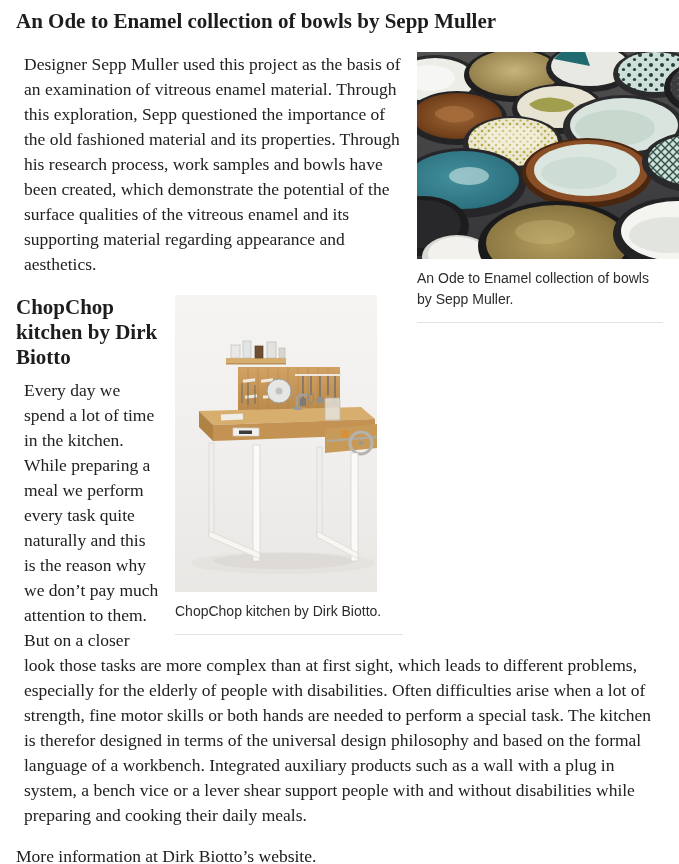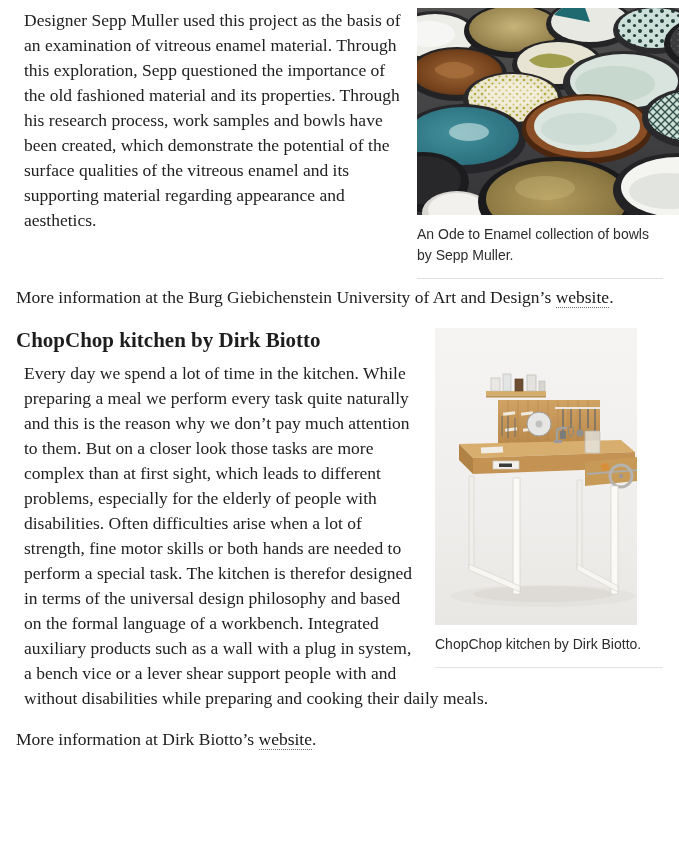--- a/index.html
+++ b/index.html
@@ -48,20 +48,21 @@
     border-bottom: 1px dotted #6f6f6f;
     cursor: pointer;
   }
 </style>
 </head>
 <body>
 
 <div class="page">
 
   <section>
+    <h2 class="heading heading-first">An Ode to Enamel collection of bowls by Sepp Muller</h2>
 
     <div>
       <figure class="photo photo-bowls">
         <svg width="302" height="207" viewBox="0 0 302 207" role="img">
           <defs>
             <linearGradient id="bgG" x1="0" y1="0" x2="0" y2="1">
               <stop offset="0" stop-color="#525150"></stop>
               <stop offset="0.55" stop-color="#424143"></stop>
               <stop offset="1" stop-color="#343436"></stop>
             </linearGradient>
@@ -165,21 +166,20 @@
 
           <ellipse cx="261" cy="182" rx="65" ry="37" fill="#232326"></ellipse>
           <ellipse cx="261" cy="179" rx="57" ry="30" fill="#f4f4f1"></ellipse>
           <ellipse cx="252" cy="183" rx="40" ry="18" fill="#e2e4e0"></ellipse>
         </svg>
         <figcaption>An Ode to Enamel collection of bowls by Sepp Muller.</figcaption>
       </figure>
 
       <p class="body-text">Designer Sepp Muller used this project as the basis of an examination of vitreous enamel material. Through this exploration, Sepp questioned the importance of the old fashioned material and its properties. Through his research process, work samples and bowls have been created, which demonstrate the potential of the surface qualities of the vitreous enamel and its supporting material regarding appearance and aesthetics.</p>
 
-      <p class="more-info"><span>More information at the Burg Giebichenstein University of Art and Design’s </span><a class="dotted-link" href="#">website</a><span>.</span></p>
     </div>
   </section>
 
   <section class="section-2">
     <div>
       <figure class="photo photo-kitchen">
         <svg width="202" height="297" viewBox="0 0 202 297" role="img">
           <defs>
             <linearGradient id="kBg" x1="0" y1="0" x2="0" y2="1">
               <stop offset="0" stop-color="#f5f4f2"></stop>

